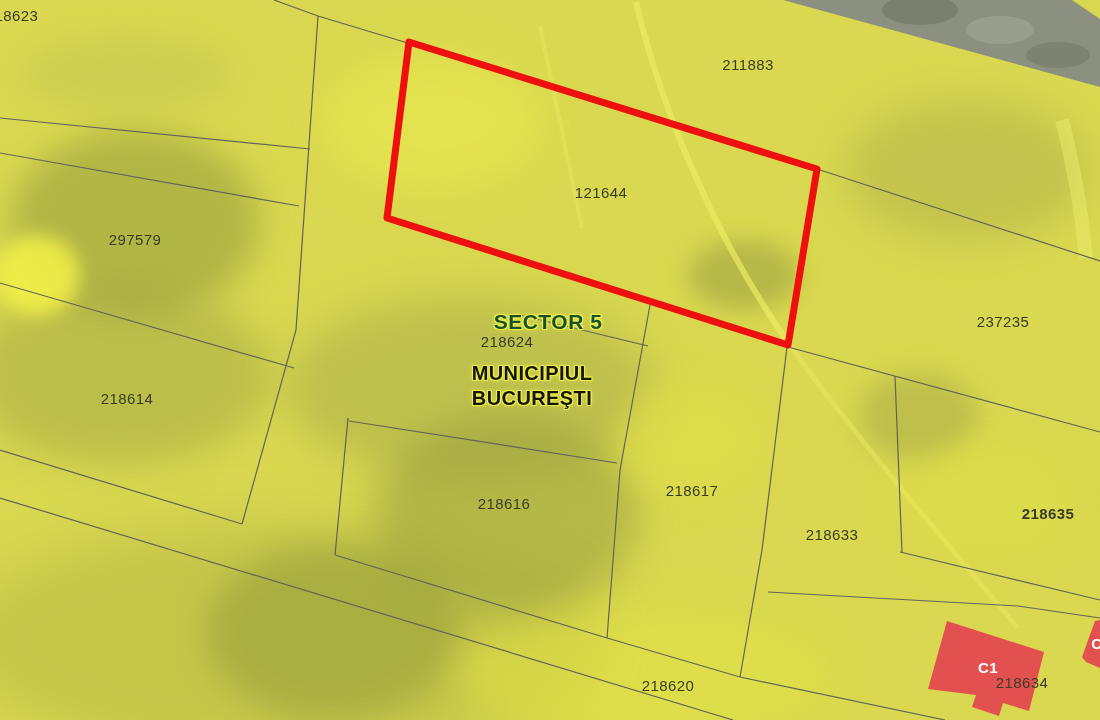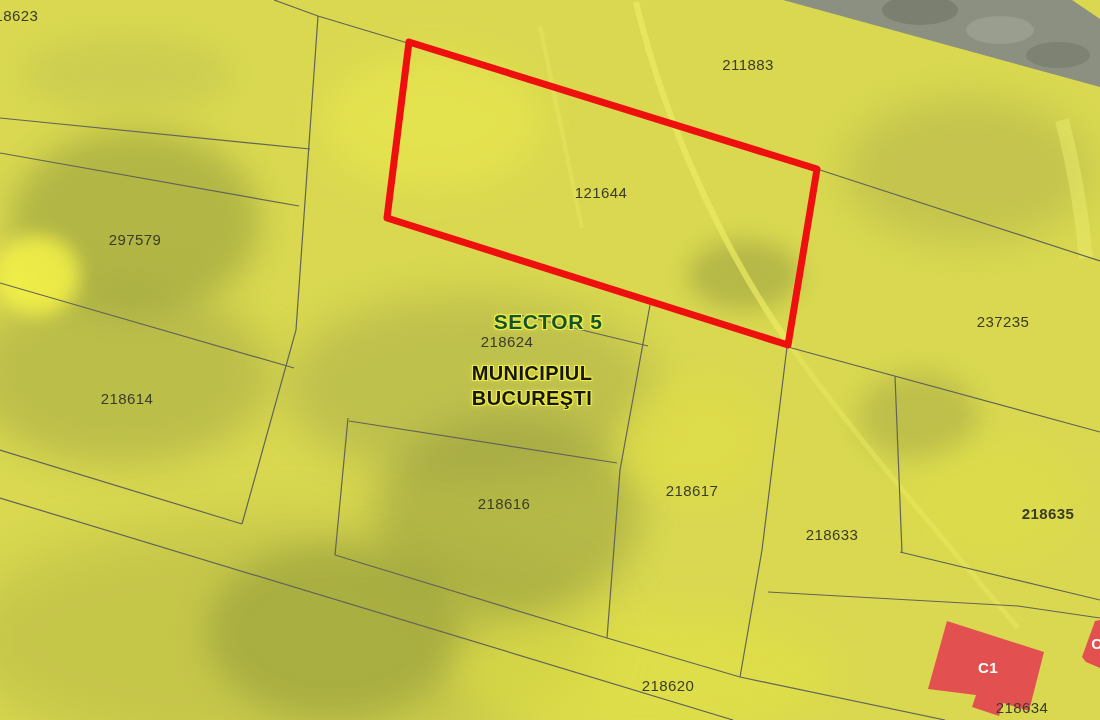--- a/index.html
+++ b/index.html
@@ -102,19 +102,19 @@
       <span class="plabel" style="left: 748px; top: 64px;">211883</span>
       <span class="plabel" style="left: 135px; top: 239px;">297579</span>
       <span class="plabel" style="left: 127px; top: 398px;">218614</span>
       <span class="plabel" style="left: 507px; top: 341px;">218624</span>
       <span class="plabel" style="left: 480px; top: 503px; margin-left: 24px;">218616</span>
       <span class="plabel" style="left: 692px; top: 490px;">218617</span>
       <span class="plabel" style="left: 832px; top: 534px;">218633</span>
       <span class="plabel" style="left: 1048px; top: 513px; font-weight: bold;">218635</span>
       <span class="plabel" style="left: 1003px; top: 321px;">237235</span>
       <span class="plabel" style="left: 668px; top: 685px;">218620</span>
-      <span class="plabel" style="left: 1022px; top: 682px; margin-top: 25px;">218634</span>
+      <span class="plabel" style="left: 1022px; top: 682px;">218634</span>
       <span class="plabel" style="left: 601px; top: 192px;">121644</span>
       <span class="blabel" style="left: 988px; top: 667px;">C1</span>
       <span class="blabel" style="left: 1097px; top: 643px;">C</span>
     </div>
 
 </div>
 
 </body></html>

